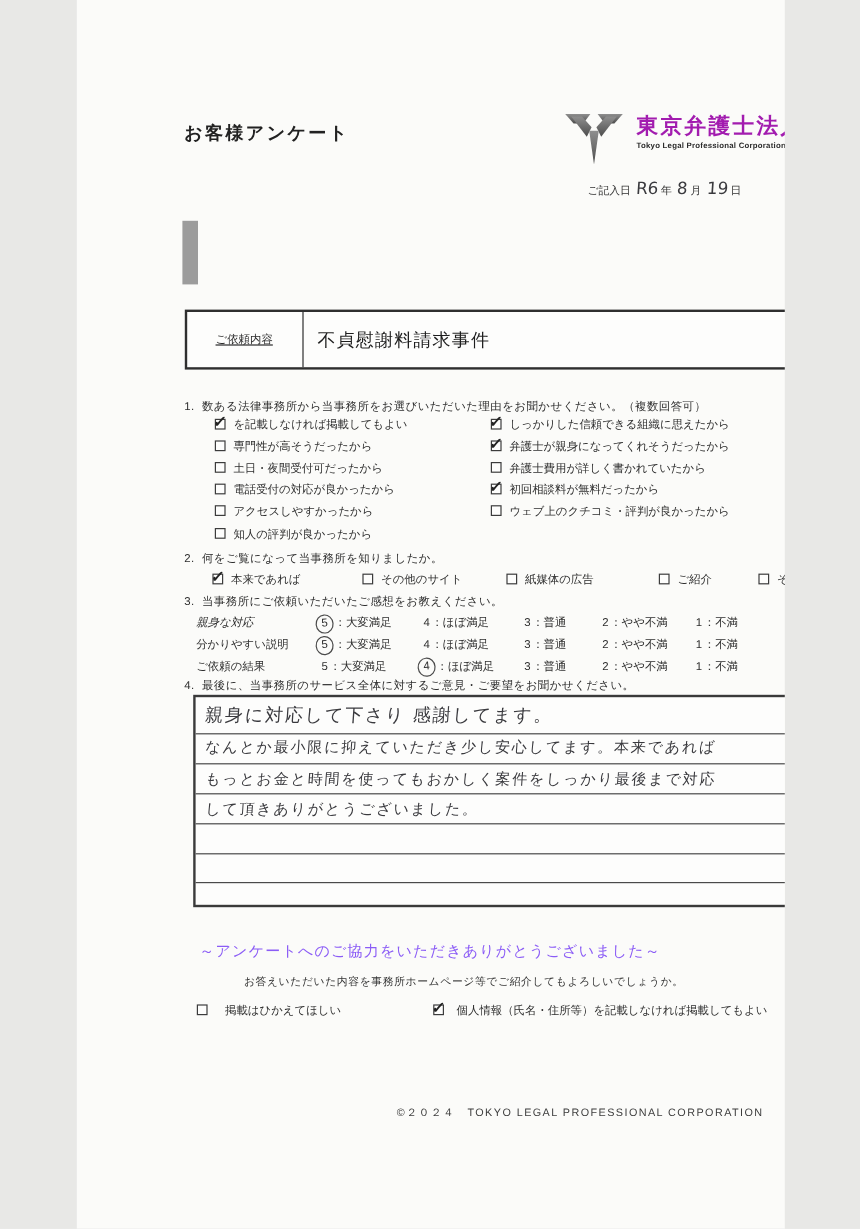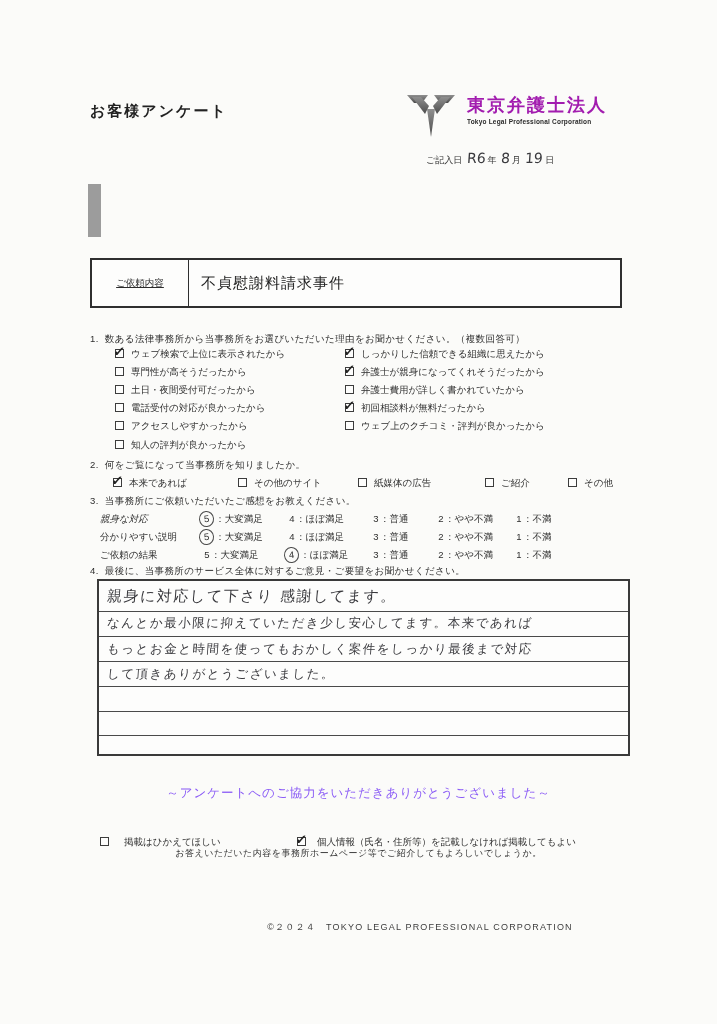--- a/index.html
+++ b/index.html
@@ -1,18 +1,18 @@
 <!DOCTYPE html>
 <html><head>
 <meta charset="utf-8">
 <style>
   * { margin:0; padding:0; box-sizing:border-box; }
   html,body { background:#e8e8e6; }
   .page {
-    position:relative; width:717px; height:1024px; margin:0 auto;
+    position:relative; width:590px; height:1024px; margin:0 auto;
     background:#fbfbf9; color:#2b2b2b;
     font-family:"Liberation Sans", sans-serif;
     overflow:hidden;
   }
   .abs { position:absolute; }
   .page-title { font-size:15px; font-weight:bold; letter-spacing:2px; color:#222; }
   
   .logo-name { font-family:"Liberation Serif", serif; font-size:18px; font-weight:bold; letter-spacing:2px; color:#a21caf; }
   .logo-sub { font-size:6.5px; font-weight:bold; color:#2a2a2a; letter-spacing:0.2px; margin-top:1px; }
   
@@ -104,21 +104,21 @@
     </div>
   </div>
 
   <div class="abs q-head" style="left:90px; top:333px;">
     <span>1.</span>&nbsp;
     <span>数ある法律事務所から当事務所をお選びいただいた理由をお聞かせください。（複数回答可）</span>
   </div>
 
   <div class="opt" style="left:115px; top:348px;">
     <span class="cb checked"></span>
-    <span class="opt-label">ウェブ検索で上位に表示されたから</span>
+    <span class="opt-label">を記載しなければ掲載してもよい</span>
   </div>
   <div class="opt" style="left:115px; top:366px;">
     <span class="cb"></span>
     <span class="opt-label">専門性が高そうだったから</span>
   </div>
   <div class="opt" style="left:115px; top:384px;">
     <span class="cb"></span>
     <span class="opt-label">土日・夜間受付可だったから</span>
   </div>
   <div class="opt" style="left:115px; top:402px;">
@@ -218,21 +218,21 @@
     <div class="rule" style="top:105px;"></div>
     <div class="rule" style="top:130px;"></div>
     <div class="rule" style="top:154px;"></div>
     <div class="c-line c1 hand" style="top:6px;">親身に対応して下さり 感謝してます。</div>
     <div class="c-line c2 hand" style="top:34px;">なんとか最小限に抑えていただき少し安心してます。本来であれば</div>
     <div class="c-line c3 hand" style="top:60px;">もっとお金と時間を使ってもおかしく案件をしっかり最後まで対応</div>
     <div class="c-line c4 hand" style="top:85px;">して頂きありがとうございました。</div>
   </div>
 
   <div class="abs thanks" style="top:785px;">～アンケートへのご協力をいただきありがとうございました～</div>
-  <div class="abs publish-q" style="top:847px;">お答えいただいた内容を事務所ホームページ等でご紹介してもよろしいでしょうか。</div>
+  <div class="abs publish-q" style="top:812px;margin-left:28px;">お答えいただいた内容を事務所ホームページ等でご紹介してもよろしいでしょうか。</div>
 
   <div class="opt" style="left:100px; top:836px;">
     <span class="cb"></span>
     <span class="opt-label" style="left:24px;">掲載はひかえてほしい</span>
   </div>
   <div class="opt" style="left:297px; top:836px;">
     <span class="cb checked"></span>
     <span class="opt-label" style="left:20px;">個人情報（氏名・住所等）を記載しなければ掲載してもよい</span>
   </div>
 

